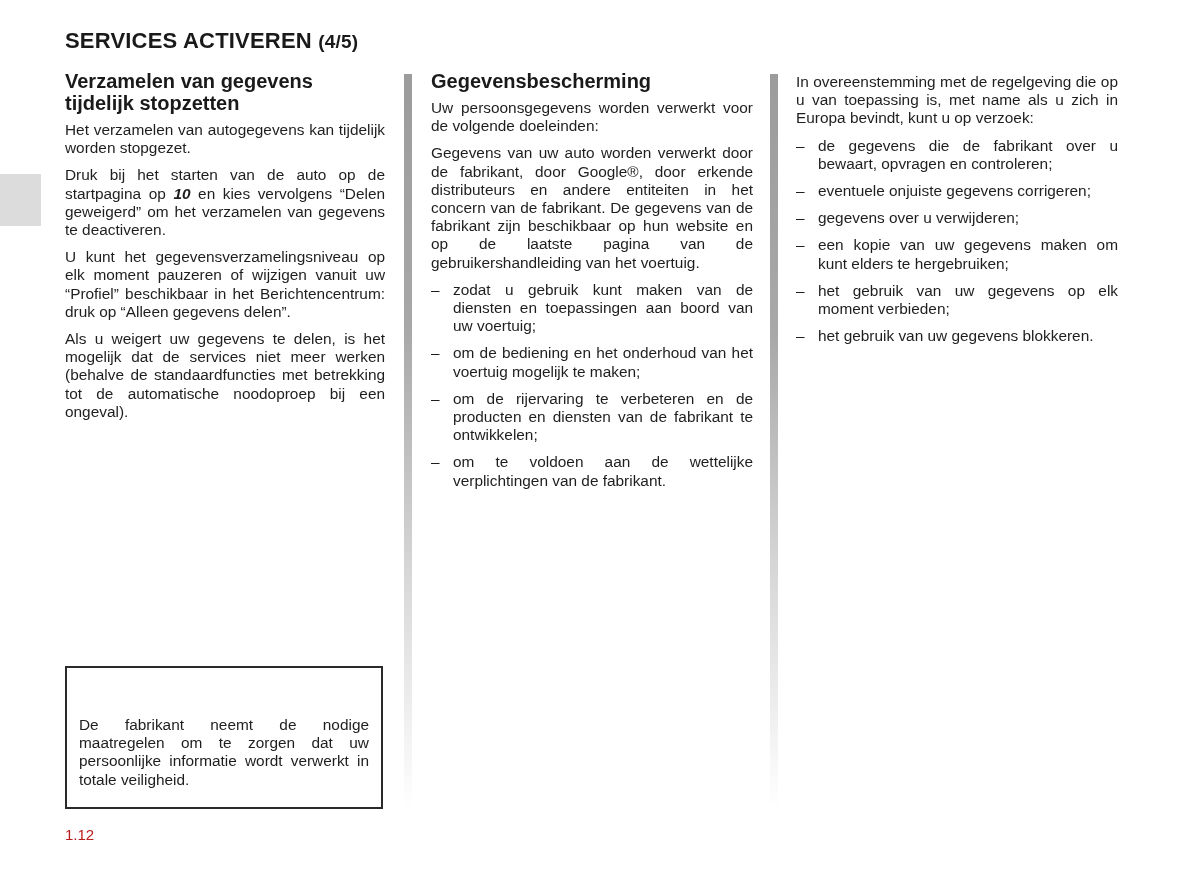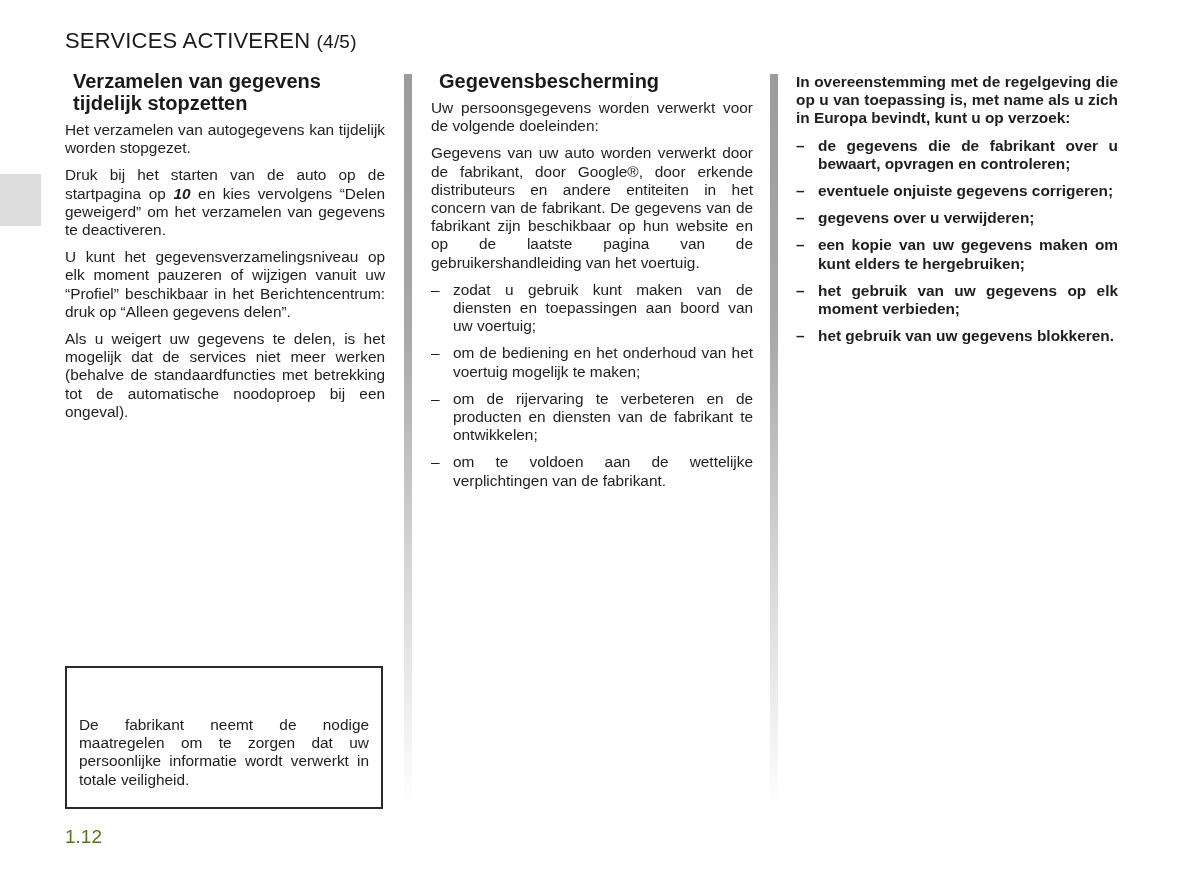--- a/index.html
+++ b/index.html
@@ -2,52 +2,52 @@
 <html><head>
 <meta charset="utf-8">
 <style>
   html, body { margin: 0; padding: 0; background: #ffffff; }
   body {
     width: 1182px; height: 875px; position: relative; overflow: hidden;
     font-family: "Liberation Sans", sans-serif; color: #1a1a1a;
   }
   .page-title {
     position: absolute; left: 65px; top: 28px;
-    font-size: 22px; font-weight: normal; letter-spacing: 0.2px; color: #1a1a1a;
+    font-size: 22px; font-weight: bold; letter-spacing: 0.2px; color: #1a1a1a;
   }
   .page-title .sub { font-size: 19px; }
   .side-tab {
     position: absolute; left: 0; top: 174px; width: 41px; height: 52px;
     background: #dcdcdc;
   }
   .divider {
     position: absolute; top: 74px; width: 8px; height: 735px;
     background: linear-gradient(to bottom, #9c9c9c 0%, #a8a8a8 35%, #dadada 70%, #ffffff 100%);
   }
   .col {
     position: absolute; top: 70px; width: 322px;
     font-size: 15.4px; line-height: 18.2px; color: #1e1e1e;
   }
   .col h2 {
-    margin: 0 0 7px 8px; font-size: 20px; line-height: 22px; font-weight: bold; color: #1a1a1a;
+    margin: 0 0 7px 0; font-size: 20px; line-height: 22px; font-weight: bold; color: #1a1a1a;
   }
   .col p { margin: 0 0 9px 0; text-align: justify; }
   .col ul { list-style: none; margin: 0; padding: 0; }
   .col li {
     position: relative; padding-left: 22px; margin: 0 0 9px 0; text-align: justify;
   }
   .col li .dash { position: absolute; left: 0; top: 0; }
   .note-box {
     position: absolute; left: 65px; top: 666px; width: 318px; height: 143px;
     border: 2px solid #2a2a2a; box-sizing: border-box;
     padding: 48px 12px 0 12px;
     font-size: 15.4px; line-height: 18.2px; color: #1e1e1e; text-align: justify;
   }
   .page-number {
-    position: absolute; left: 65px; top: 826px; font-size: 19px; color: #4d7c0f;
+    position: absolute; left: 65px; top: 826px; font-size: 15px; color: #b91c1c;
   }
 </style>
 </head>
 <body>
 
 <div class="page-title">
   <span>SERVICES ACTIVEREN</span>
   <span class="sub">(4/5)</span>
 </div>
 
@@ -73,21 +73,21 @@
   <p>Uw persoonsgegevens worden verwerkt voor de volgende doeleinden:</p>
   <p>Gegevens van uw auto worden verwerkt door de fabrikant, door Google®, door erkende distributeurs en andere entiteiten in het concern van de fabrikant. De gegevens van de fabrikant zijn beschikbaar op hun website en op de laatste pagina van de gebruikershandleiding van het voertuig.</p>
   <ul>
     <li><span class="dash">–</span><span>zodat u gebruik kunt maken van de diensten en toepassingen aan boord van uw voertuig;</span></li>
     <li><span class="dash">–</span><span>om de bediening en het onderhoud van het voertuig mogelijk te maken;</span></li>
     <li><span class="dash">–</span><span>om de rijervaring te verbeteren en de producten en diensten van de fabrikant te ontwikkelen;</span></li>
     <li><span class="dash">–</span><span>om te voldoen aan de wettelijke verplichtingen van de fabrikant.</span></li>
   </ul>
 </div>
 
-<div class="col" style="left:796px; top:73px;font-weight:bold;">
+<div class="col" style="left:796px; top:73px;">
   <p>In overeenstemming met de regelgeving die op u van toepassing is, met name als u zich in Europa bevindt, kunt u op verzoek:</p>
   <ul>
     <li><span class="dash">–</span><span>de gegevens die de fabrikant over u bewaart, opvragen en controleren;</span></li>
     <li><span class="dash">–</span><span>eventuele onjuiste gegevens corrigeren;</span></li>
     <li><span class="dash">–</span><span>gegevens over u verwijderen;</span></li>
     <li><span class="dash">–</span><span>een kopie van uw gegevens maken om kunt elders te hergebruiken;</span></li>
     <li><span class="dash">–</span><span>het gebruik van uw gegevens op elk moment verbieden;</span></li>
     <li><span class="dash">–</span><span>het gebruik van uw gegevens blokkeren.</span></li>
   </ul>
 </div>

